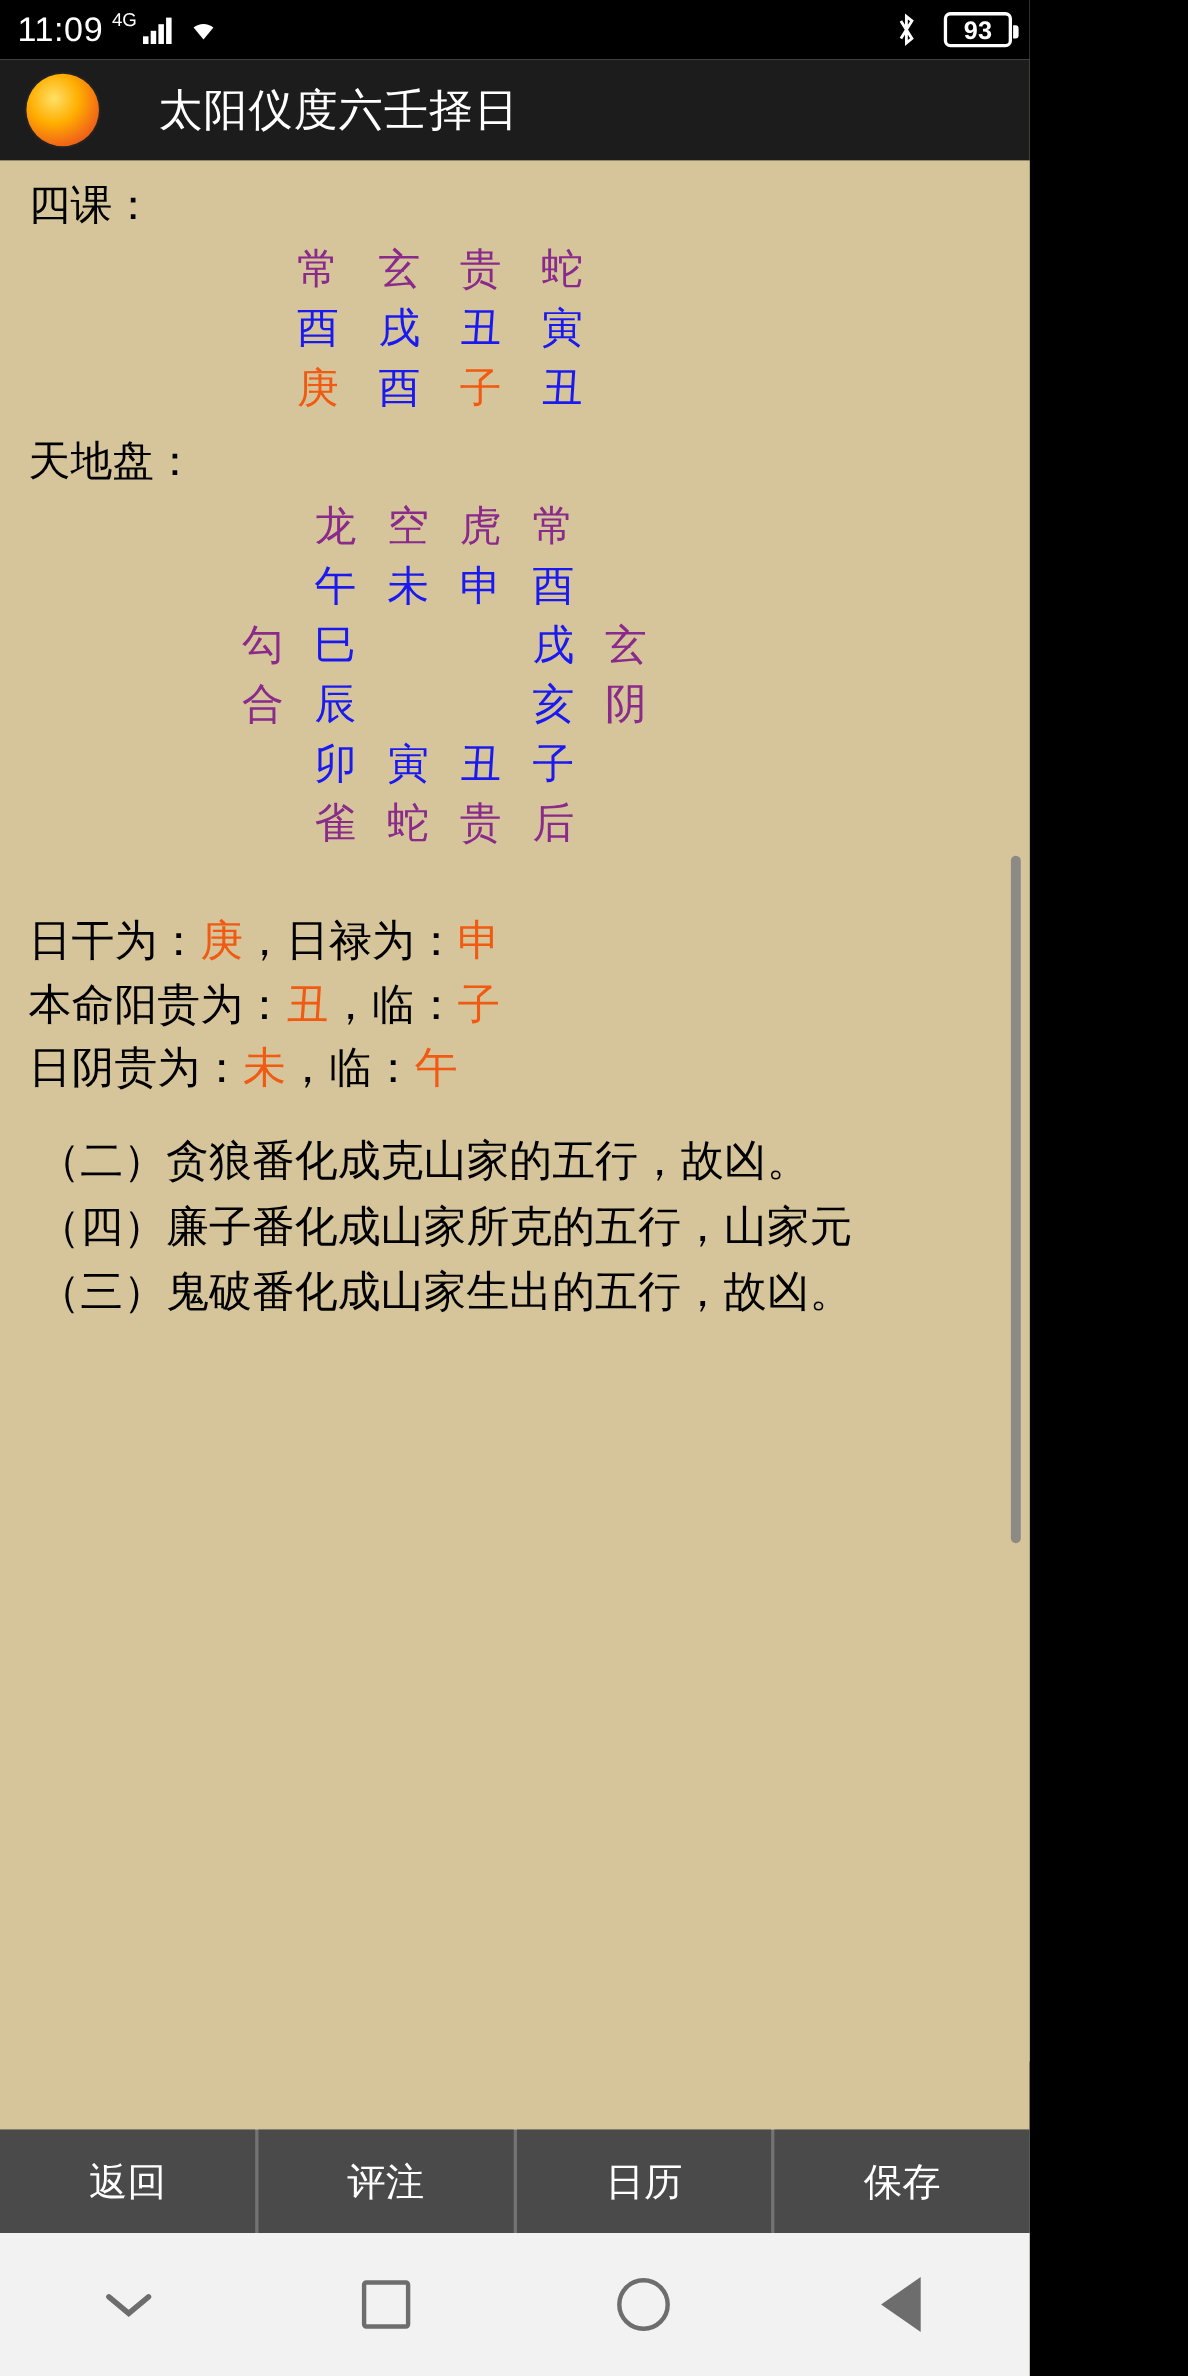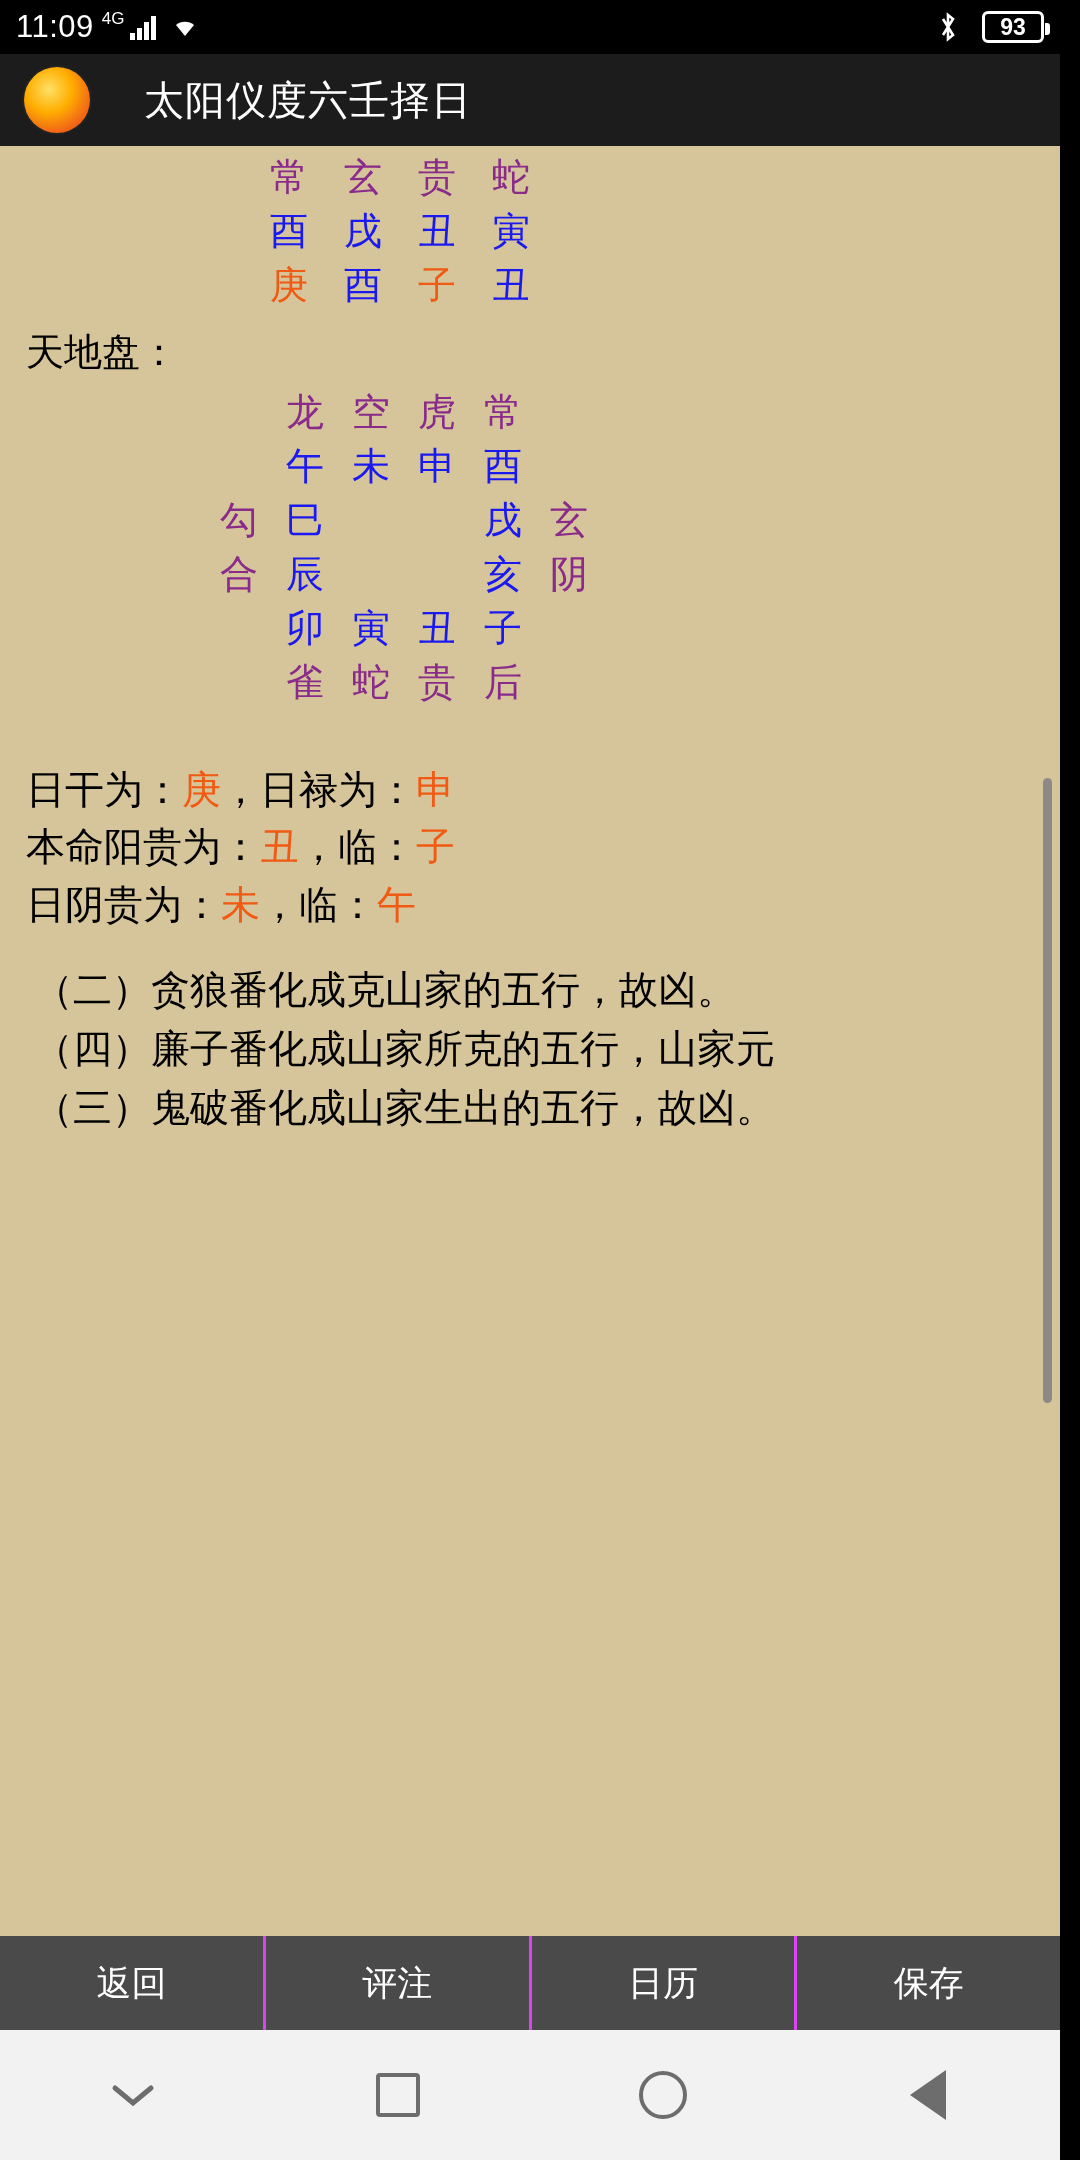--- a/index.html
+++ b/index.html
@@ -2,21 +2,21 @@
 <html><head>
 <meta charset="utf-8">
 <style>
   * { box-sizing: border-box; margin: 0; padding: 0; }
   html, body {
     width: 1080px; height: 2160px;
     background: #000;
     font-family: "DejaVu Sans", "Liberation Sans", sans-serif;
     overflow: hidden;
   }
-  .phone { position: relative; width: 1060px; height: 2160px; background: #d6c59a; }
+  .phone { position: relative; width: 936px; height: 2160px; background: #d6c59a; }
 
   
   .statusbar {
     height: 54px; background: #000; color: #fff;
     display: flex; align-items: center; padding: 0 16px;
     font-size: 30px; font-family: "Liberation Sans", sans-serif;
   }
   .status-left { display: flex; align-items: center; gap: 6px; }
   .status-clock { font-size: 31px; letter-spacing: 0.5px; }
   .net-type { font-size: 17px; position: relative; top: -8px; margin-left: 2px; }
@@ -85,21 +85,21 @@
   .notes .line { font-size: 39px; line-height: 1.52; white-space: nowrap; }
 
   .scrollbar {
     position: absolute; right: 8px; top: 632px; width: 9px; height: 625px;
     background: #8d8a85; border-radius: 5px;
   }
 
   
   .buttonbar {
     position: absolute; left: 0; right: 0; bottom: 130px; height: 94px;
-    display: flex; background: #d946ef; gap: 3px;
+    display: flex; background: #737373; gap: 3px;
   }
   .btn {
     flex: 1; background: #4a4a4a; color: #fff; font-size: 35px;
     display: flex; align-items: center; justify-content: center;
   }
 
   
   .navbar {
     position: absolute; left: 0; right: 0; bottom: 0; height: 130px;
     background: #f2f2f2; display: flex; align-items: center; justify-content: space-around;
@@ -147,20 +147,21 @@
     </div>
   </div>
 
   <div class="appbar">
     <div class="app-logo"></div>
     <div class="app-title">太阳仪度六壬择日</div>
   </div>
 
   <div class="content">
 
+    <div class="section-label">四课：</div>
     <div class="grid sike" id="sike-grid">
         <div class="row">
           <div class="cell purple">常</div>
           <div class="cell purple">玄</div>
           <div class="cell purple">贵</div>
           <div class="cell purple">蛇</div>
         </div>
         <div class="row">
           <div class="cell blue">酉</div>
           <div class="cell blue">戌</div>

